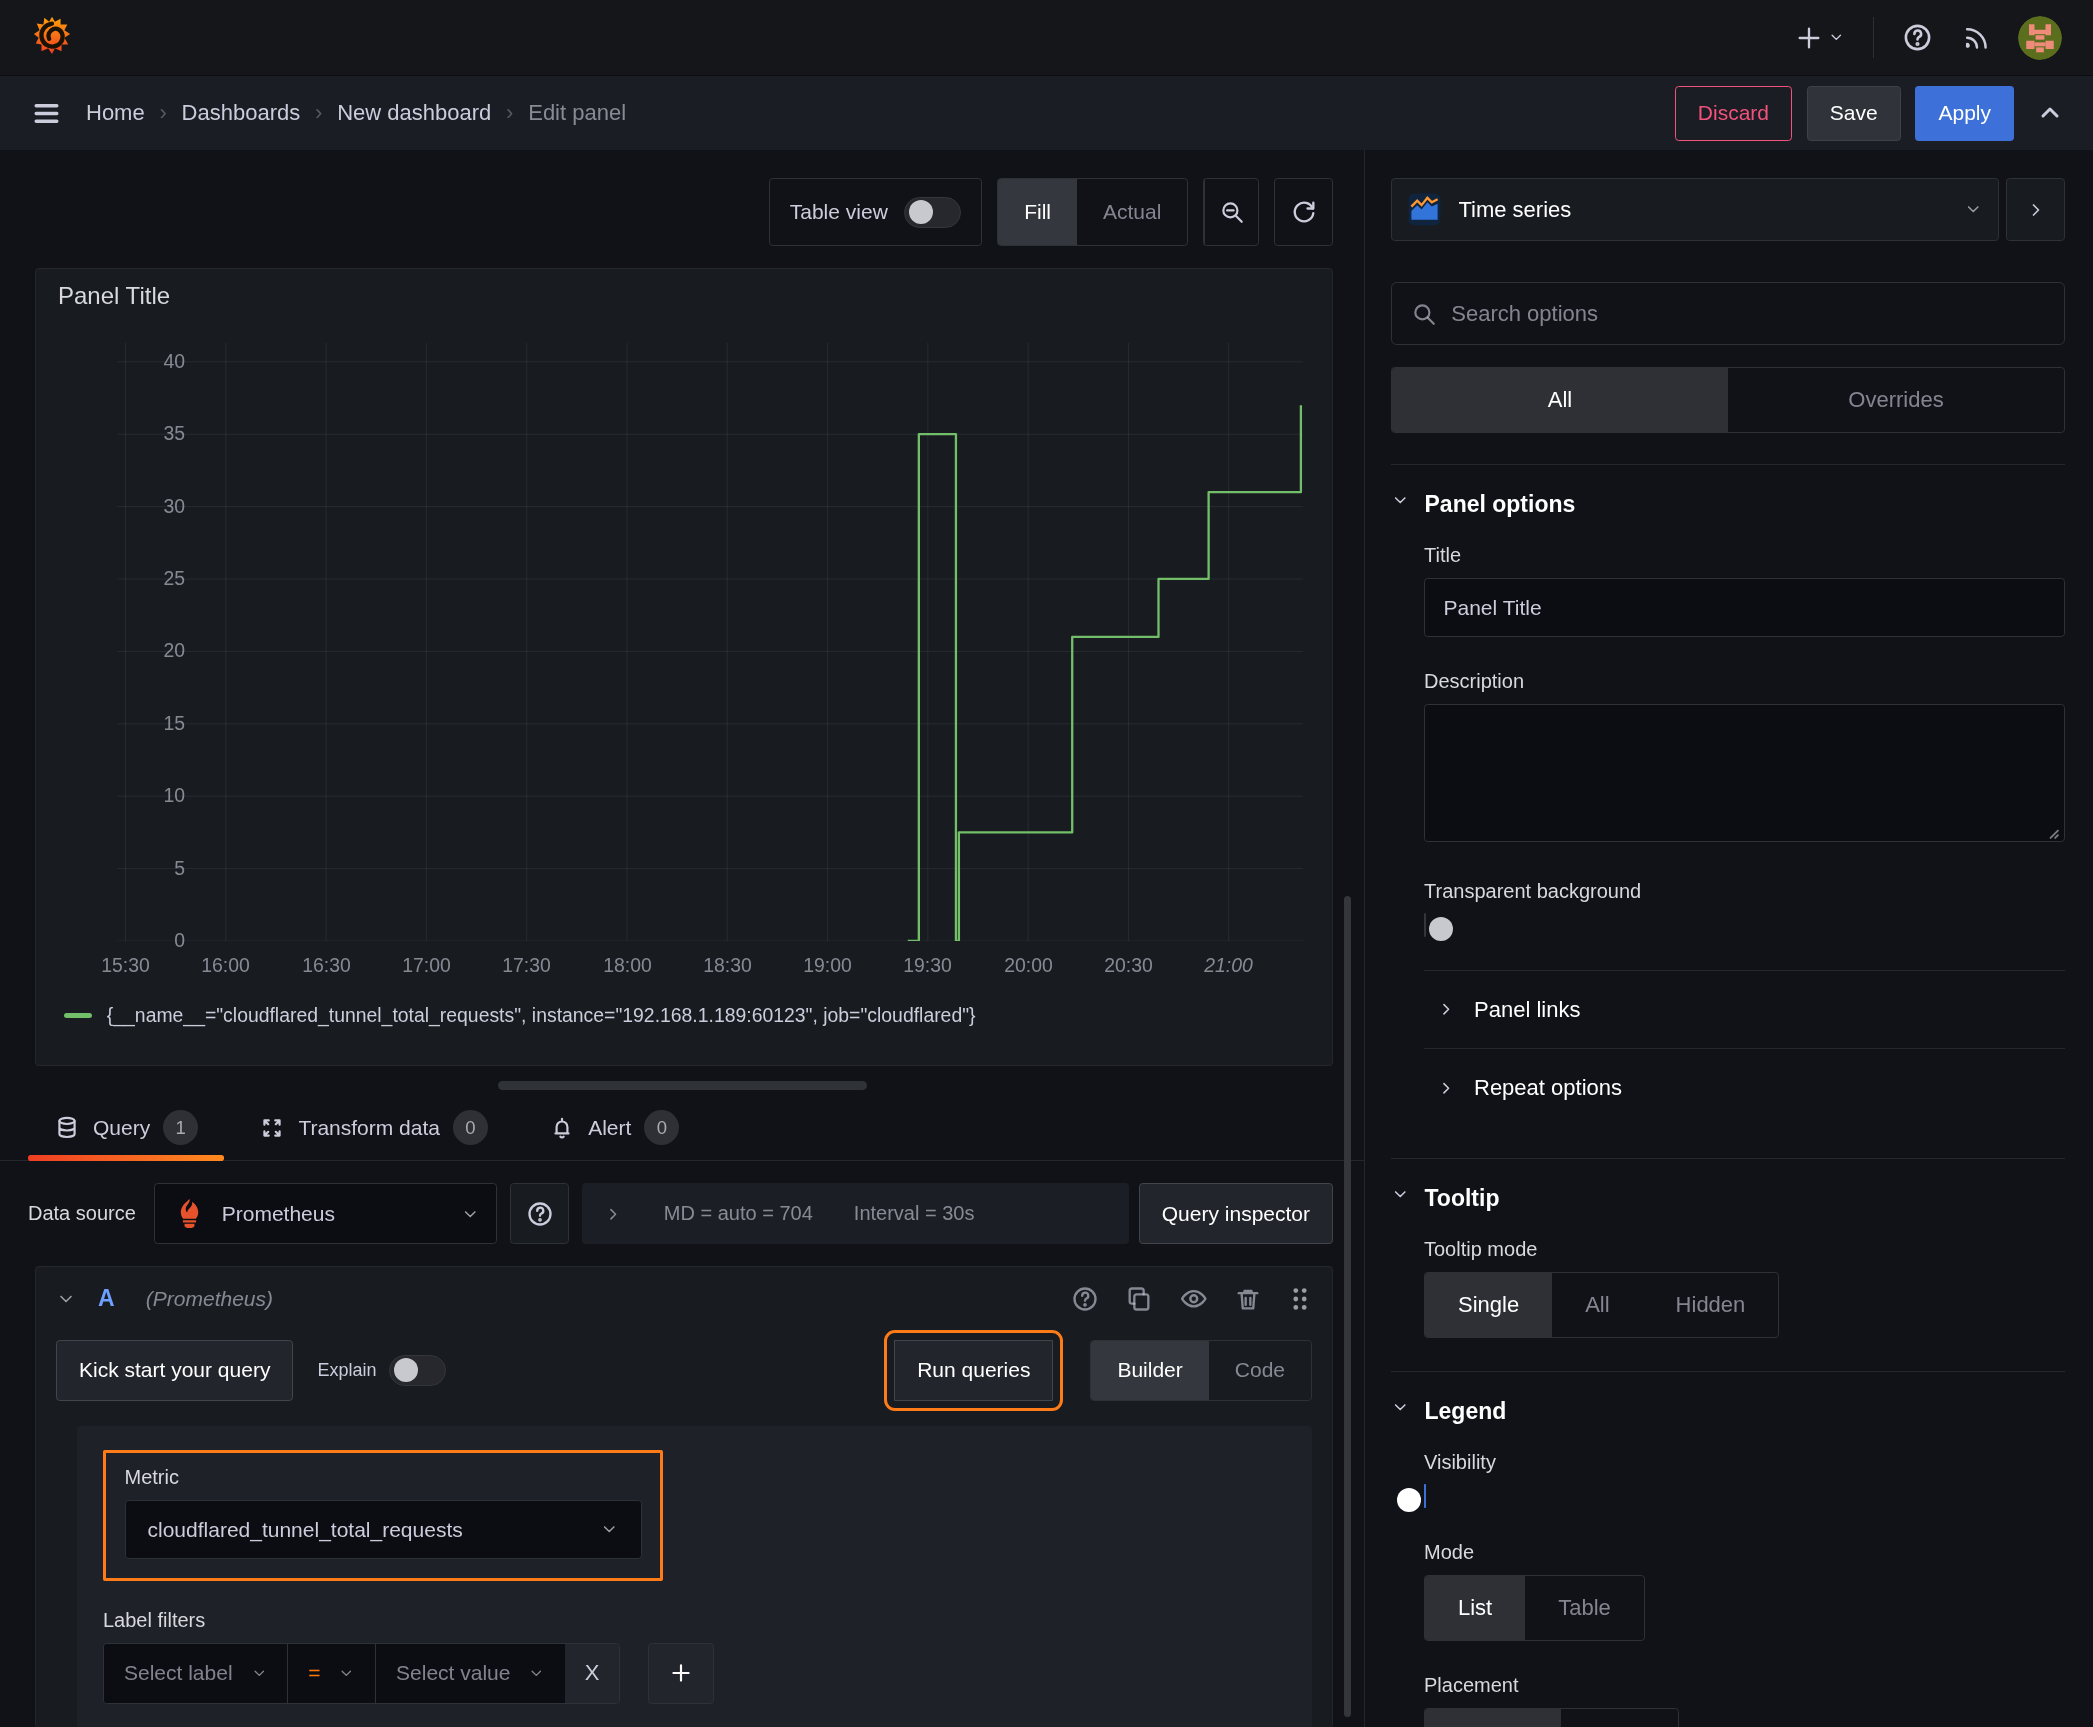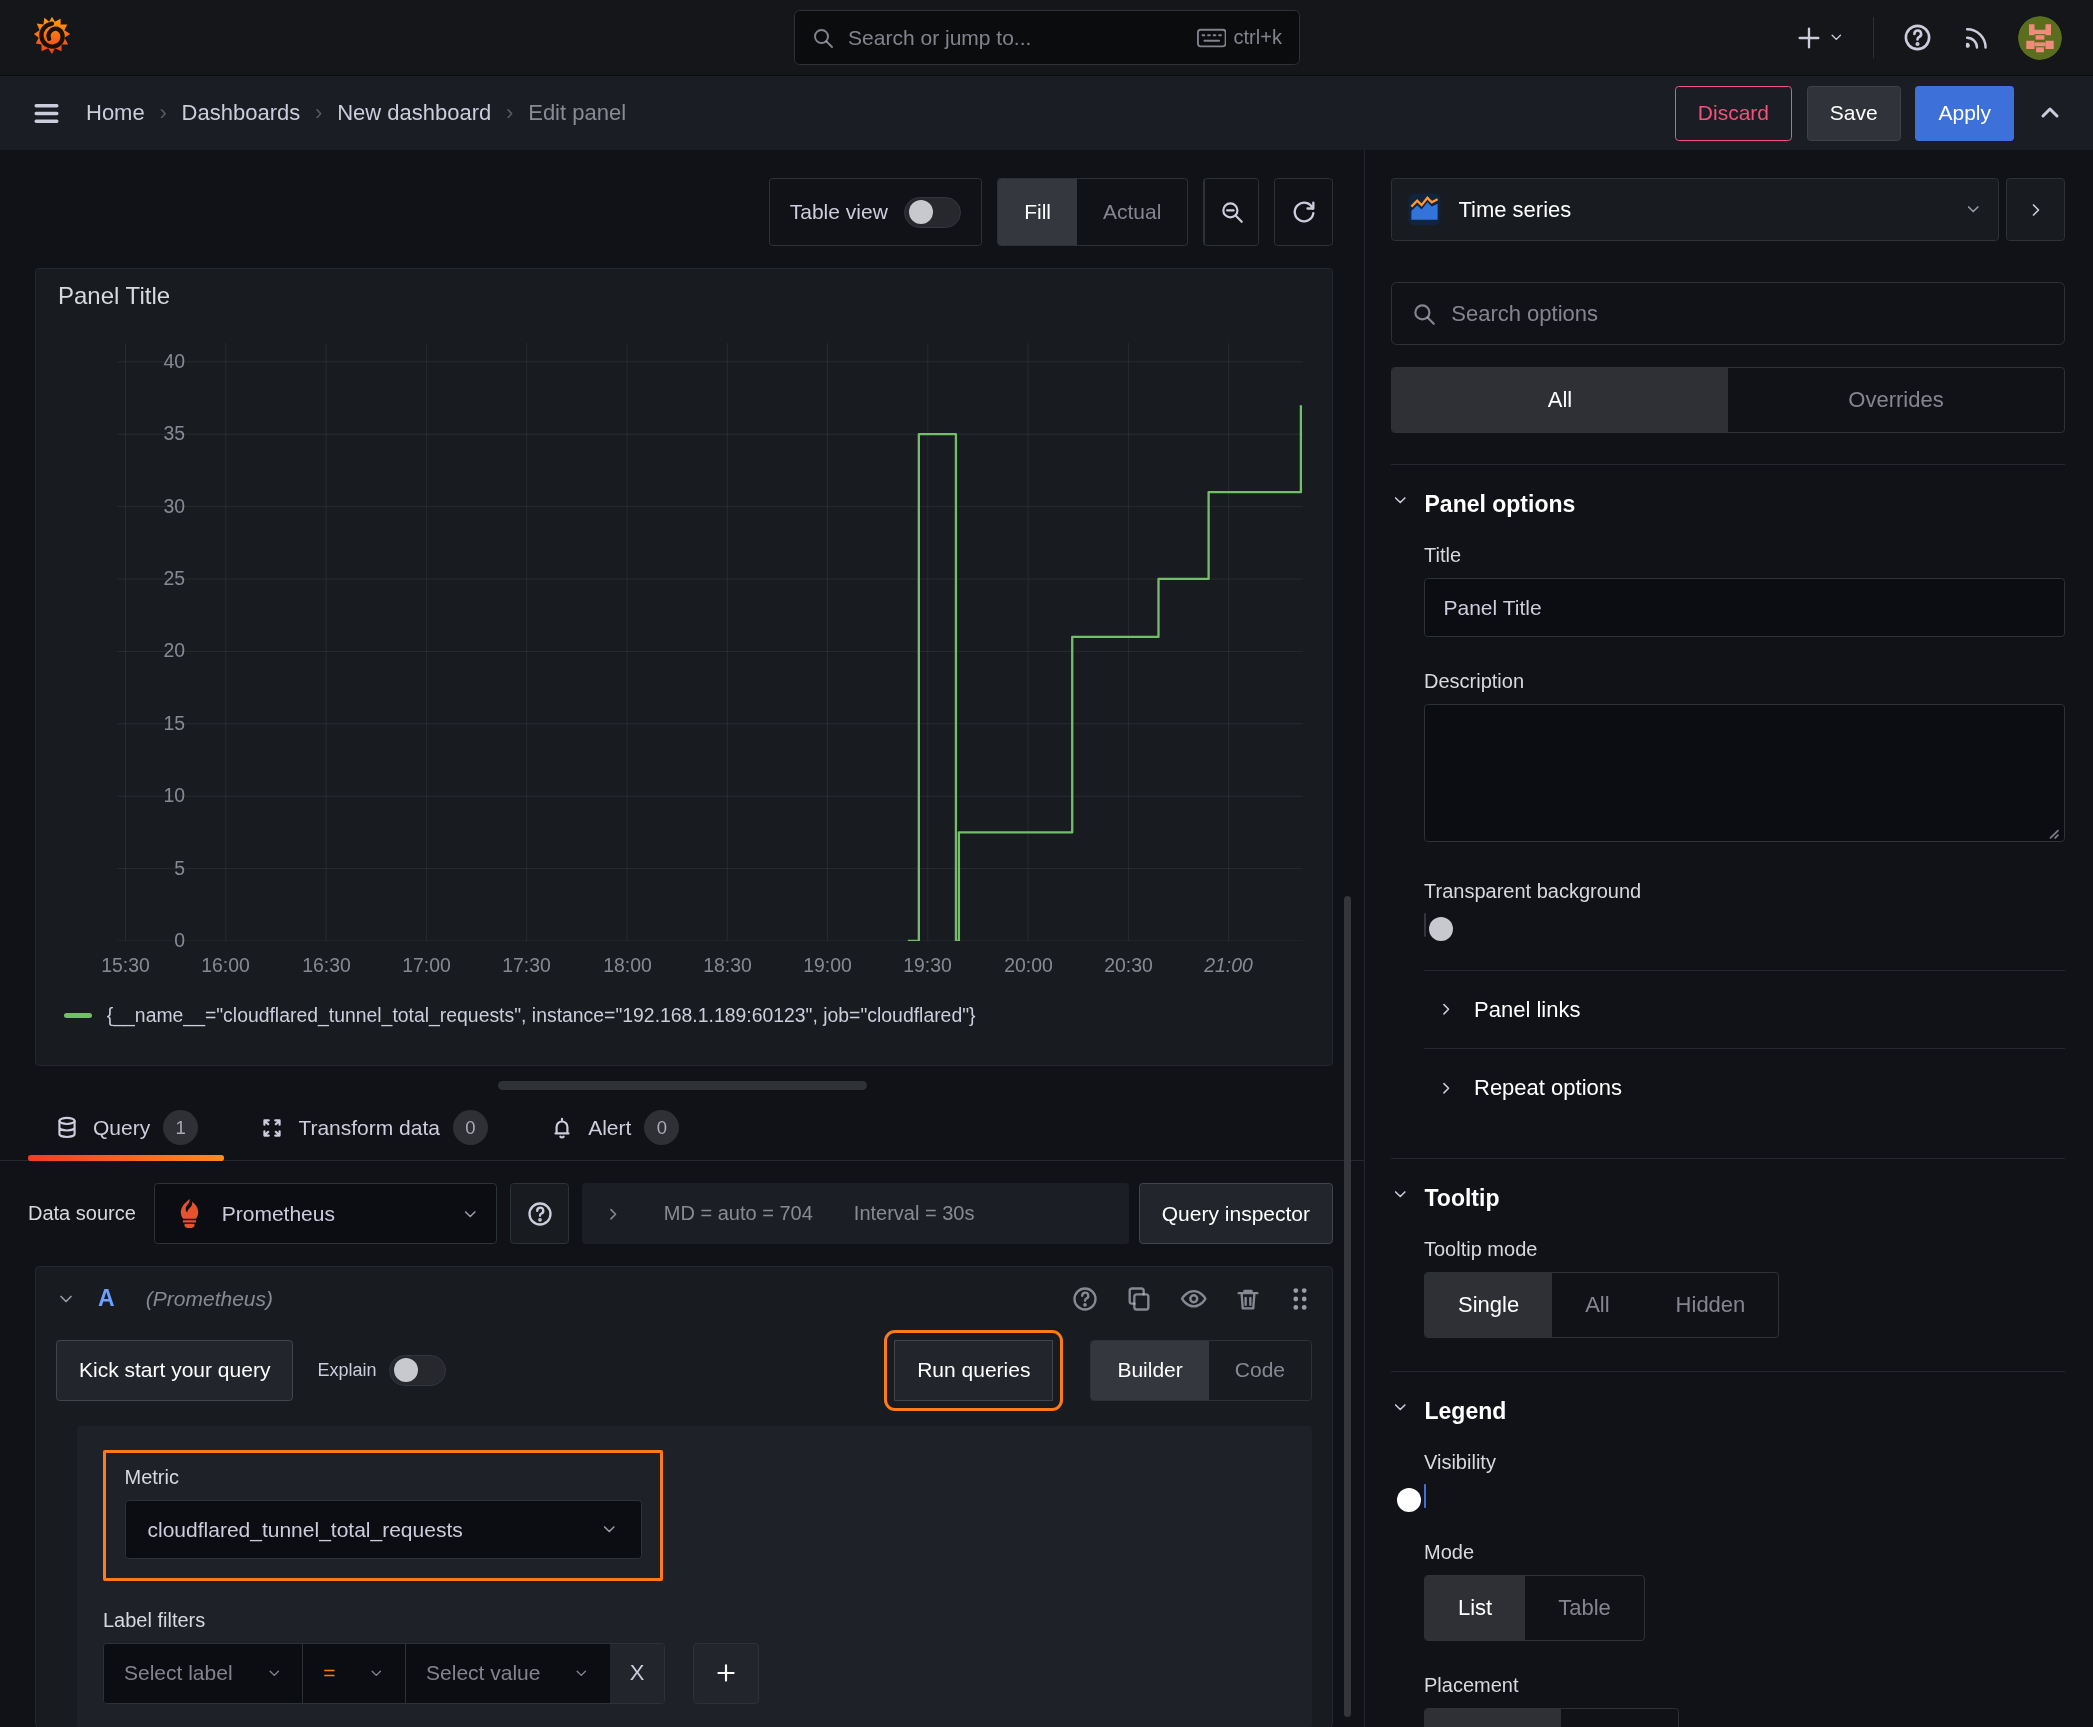--- a/index.html
+++ b/index.html
@@ -100,21 +100,21 @@
   .q-toolbar .spacer{flex:1;}
   .explain{display:flex;align-items:center;gap:13px;color:var(--txt);font-size:18px;}
   .builder{margin:20px 20px 0 41px;background:#1e2127;border-radius:3.7px;padding:24px 26px;flex:1;}
   .metric-hl{display:inline-block;border:3.7px solid #ff7b18;padding:13px 18.5px 18.5px;border-radius:1.8px;min-width:554px;}
   .fld-label{display:block;color:#d8d9df;font-size:20px;margin-bottom:11px;}
   .select{display:flex;align-items:center;gap:24px;height:59px;background:var(--input);border:0.9px solid var(--border);border-radius:3.7px;padding:0 22px;color:var(--txt);font-size:21px;cursor:pointer;}
   .metric-select{width:517px;justify-content:space-between;}
   .lf-label{margin:28px 0 11px;}
   .lf-row{display:flex;align-items:center;gap:28px;}
   .lf-group{display:flex;align-items:stretch;border:0.9px solid var(--border);border-radius:3.7px;overflow:hidden;height:61px;}
-  .lf-part{display:flex;align-items:center;gap:33px;background:var(--input);padding:0 20px;color:var(--dim);font-size:21px;cursor:pointer;}
+  .lf-part{display:flex;align-items:center;gap:18px;background:var(--input);padding:0 20px;color:var(--dim);font-size:21px;cursor:pointer;}
   .lf-part + .lf-part{border-left:0.9px solid var(--border);}
   .lf-eq{color:var(--orange);}
   .lf-x{width:54px;display:flex;align-items:center;justify-content:center;background:#22252b;color:var(--txt);font-size:22px;cursor:pointer;}
   .add-btn{width:66px;height:61px;background:#22252b;border:0.9px solid var(--border);border-radius:3.7px;display:flex;align-items:center;justify-content:center;color:var(--white);cursor:pointer;}
 
   .v-scrollbar{position:absolute;left:1344px;top:746px;width:6.5px;height:821px;border-radius:3.7px;background:#34363c;}
 
   
   .viz-row{display:flex;gap:7.4px;}
   .viz-select{flex:1;display:flex;align-items:center;gap:16.6px;height:63px;background:var(--bg2);border:0.9px solid var(--border);border-radius:3.7px;padding:0 14.8px;cursor:pointer;}
@@ -153,36 +153,20 @@
             <linearGradient id="glg" x1="0" y1="0" x2="0" y2="1">
           <stop offset="0" stop-color="#ffa00a"></stop>
               <stop offset="1" stop-color="#ef3e23"></stop>
             </linearGradient>
           </defs>
         <path d="M22 3 L25 8 L31 5 L31 11 L38 11 L35 17 L41 21 L35 25 L39 32 L32 32 L32 39 L25 36 L22 42 L18 36 L11 39 L11 32 L5 31 L8 25 L3 21 L9 17 L6 10 L13 11 L14 4 L19 8 Z" fill="url(#glg)"></path>
         <path d="M22 10 C15 11 10 17 11 24 C12 31 18 35 24 34 C30 33 34 28 33 22 C32 17 27 14 23 16 C19 18 17 22 19 26" stroke="#1a1305" stroke-width="4.5" fill="none" stroke-linecap="round"></path>
       </svg>
     </span>
 
-    <div class="searchwrap">
-      <div class="searchbox">
-        <svg class="ic" width="24" height="24" viewBox="0 0 24 24">
-            <circle cx="10.5" cy="10.5" r="6.5"></circle>
-            <path d="M15.5 15.5 L21 21"></path>
-          </svg>
-        <input type="text" placeholder="Search or jump to..." style="">
-        <span class="shortcut">
-          <svg class="ic" width="29.5" height="22" viewBox="0 0 32 22">
-              <rect x="1" y="2" width="30" height="18" rx="3"></rect>
-              <path d="M6 8h2 M12 8h2 M18 8h2 M24 8h2 M8 14h16"></path>
-            </svg>
-          <span>ctrl+k</span>
-        </span>
-      </div>
-    </div>
 
     <div class="top-actions">
       <span class="plusgrp">
         <svg class="ic" width="28" height="28" viewBox="0 0 24 24">
             <path d="M12 4v16 M4 12h16"></path>
           </svg>
         <svg class="ic" width="16.6" height="16.6" viewBox="0 0 24 24">
             <path d="M6 9l6 6 6-6"></path>
           </svg>
       </span>

